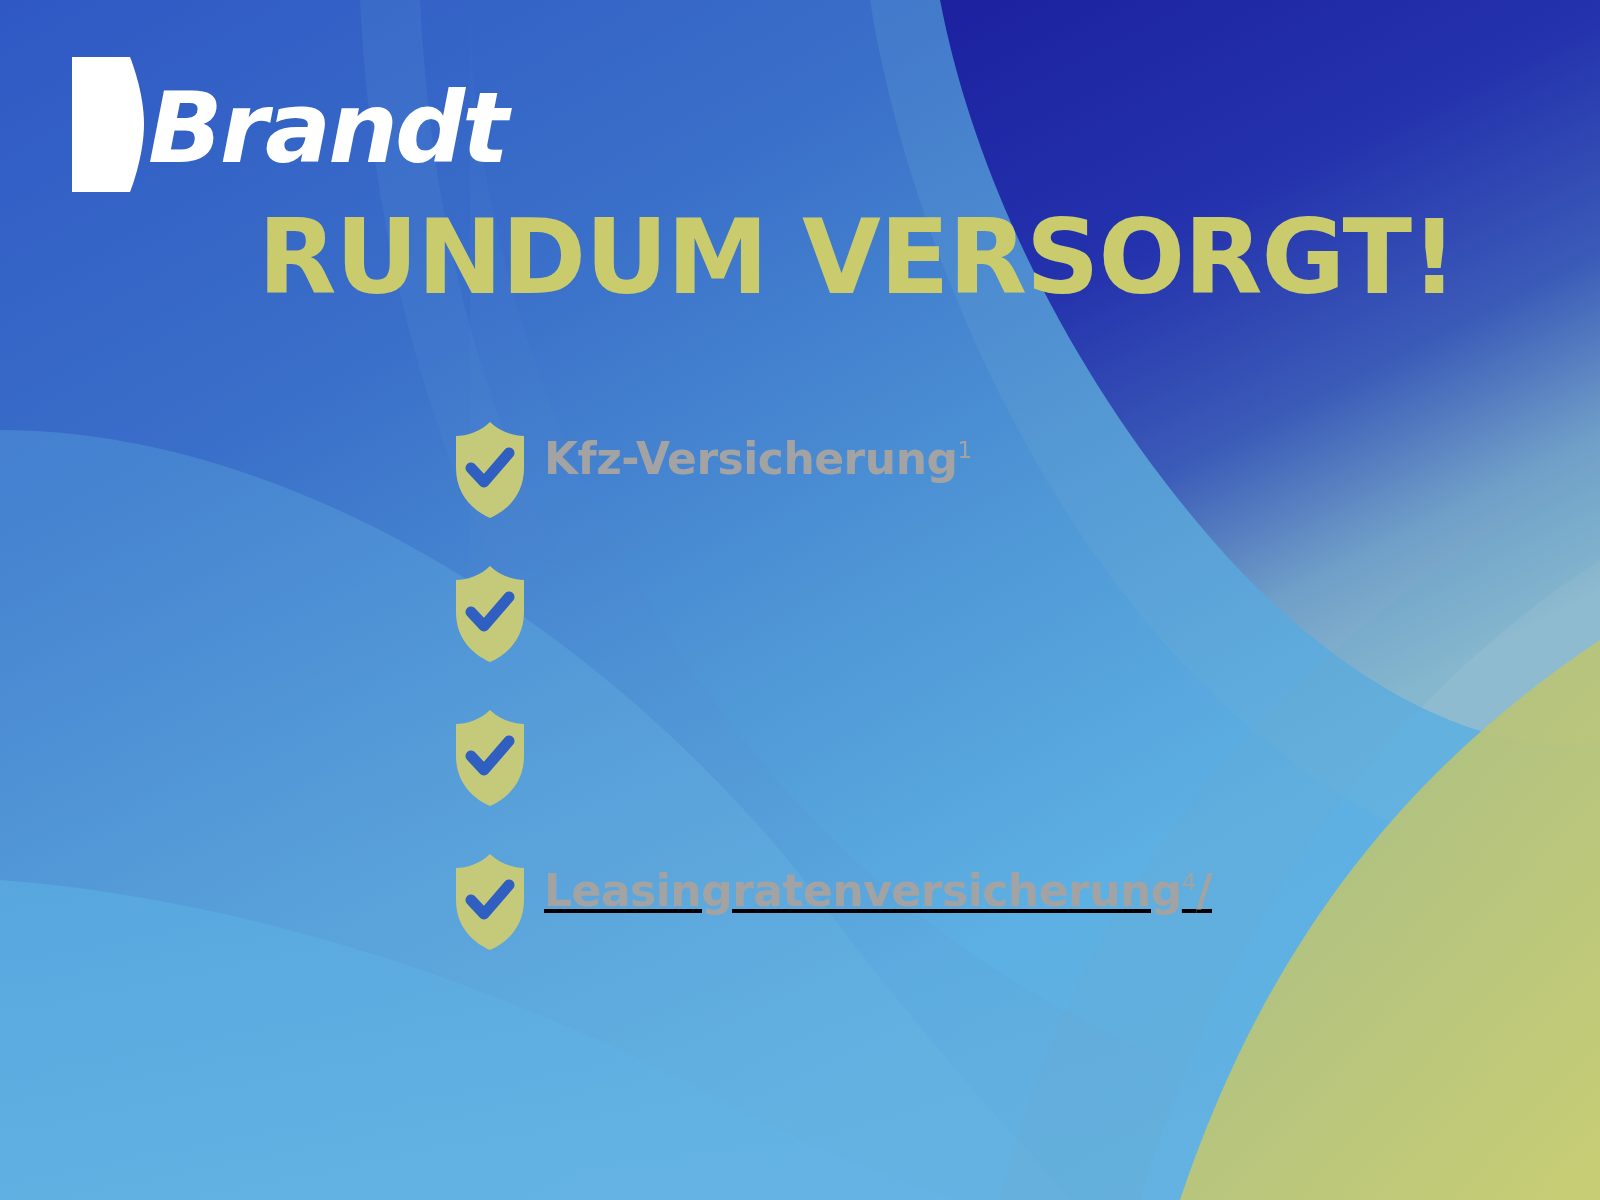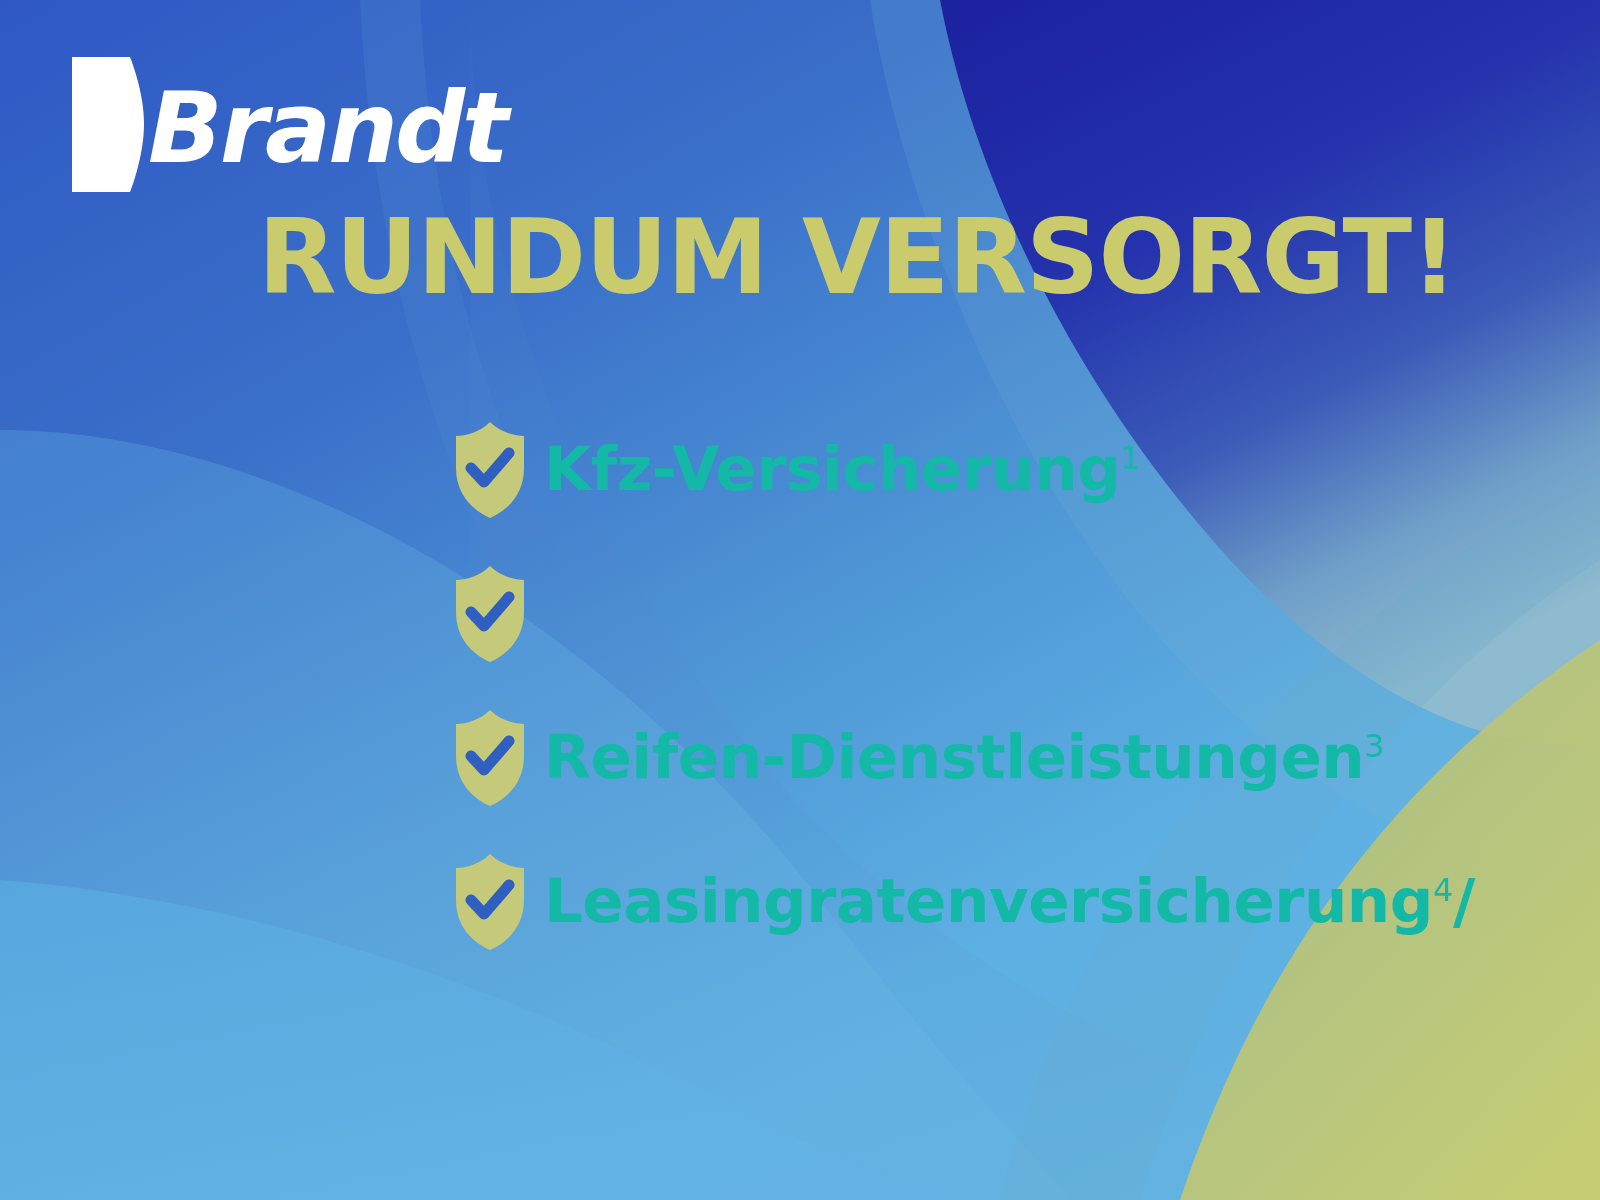--- a/index.html
+++ b/index.html
@@ -65,34 +65,34 @@
     position:absolute;
     left:452px; top:418px;
     width:1000px;
   }
   .benefit-row {
     position:relative;
     display:flex;
     align-items:flex-start;
     margin-bottom:42px;
   }
-  .benefit-row:last-child { margin-bottom:0; }
+  .benefit-row:last-child { margin-bottom:0;text-decoration:underline; }
 
   .shield-icon {
     flex:0 0 auto;
     width:76px; height:100px;
     display:block;
     margin-top:2px;
   }
 
   .benefit-text {
-    color:#14b8a6;
+    color:#a3a3a3;
     font-family:"DejaVu Sans", sans-serif;
     font-weight:700;
-    font-size:61px;
+    font-size:44px;
     line-height:1.22;
     letter-spacing:-0.5px;
     margin-left:16px;
     padding-top:14px;
     white-space:nowrap;
   }
   .benefit-text.wrap { white-space:normal; }
 
   .benefit-text sup {
     font-size:0.52em;
@@ -239,23 +239,20 @@
       </svg>
     </div>
 
     <div class="benefit-row">
       <svg class="shield-icon" viewBox="0 0 76 100">
         <path d="M38,2 C28,12 14,16 4,16 L4,48
                  C4,74 20,90 38,98 C56,90 72,74 72,48
                  L72,16 C62,16 48,12 38,2 Z" fill="#c5c97a"></path>
         <path d="M19,48 L32,62 L57,33" fill="none" stroke="#2f5fc0" stroke-width="11" stroke-linecap="round" stroke-linejoin="round"></path>
       </svg>
-      <div class="benefit-text">
-        <span>Reifen-Dienstleistungen</span><sup>3</sup>
-      </div>
     </div>
 
     <div class="benefit-row">
       <svg class="shield-icon" viewBox="0 0 76 100">
         <path d="M38,2 C28,12 14,16 4,16 L4,48
                  C4,74 20,90 38,98 C56,90 72,74 72,48
                  L72,16 C62,16 48,12 38,2 Z" fill="#c5c97a"></path>
         <path d="M19,48 L32,62 L57,33" fill="none" stroke="#2f5fc0" stroke-width="11" stroke-linecap="round" stroke-linejoin="round"></path>
       </svg>
       <div class="benefit-text wrap">

